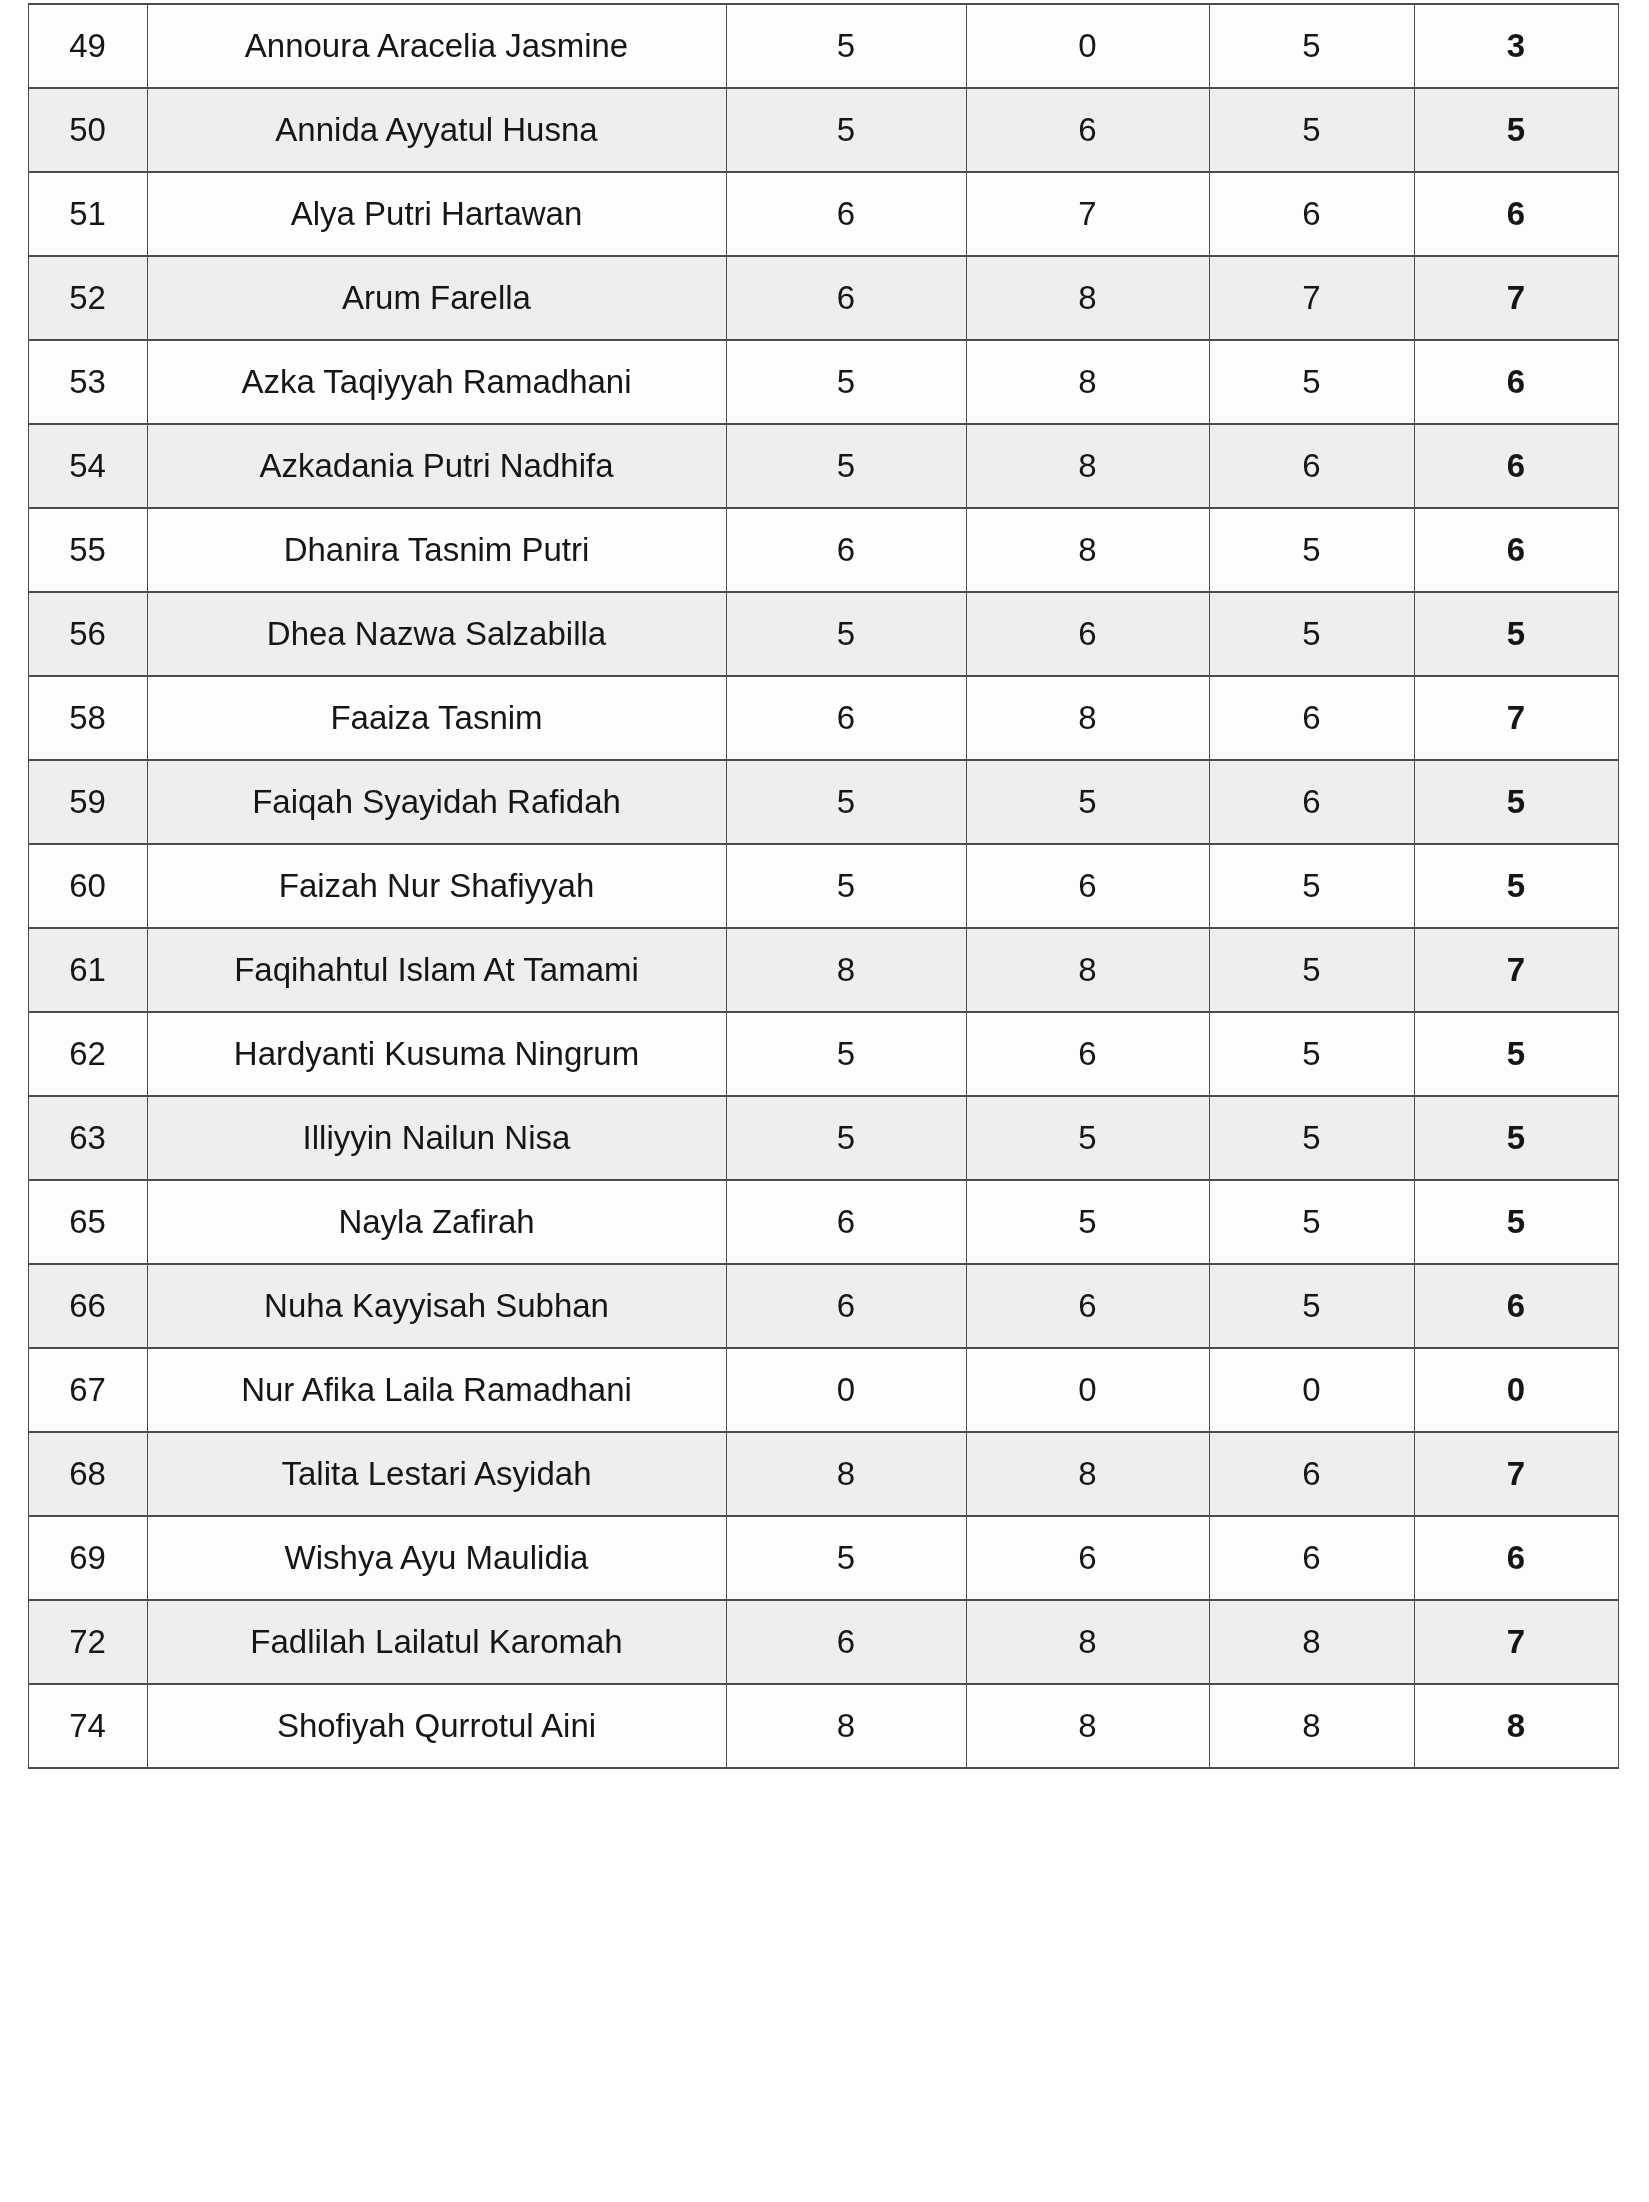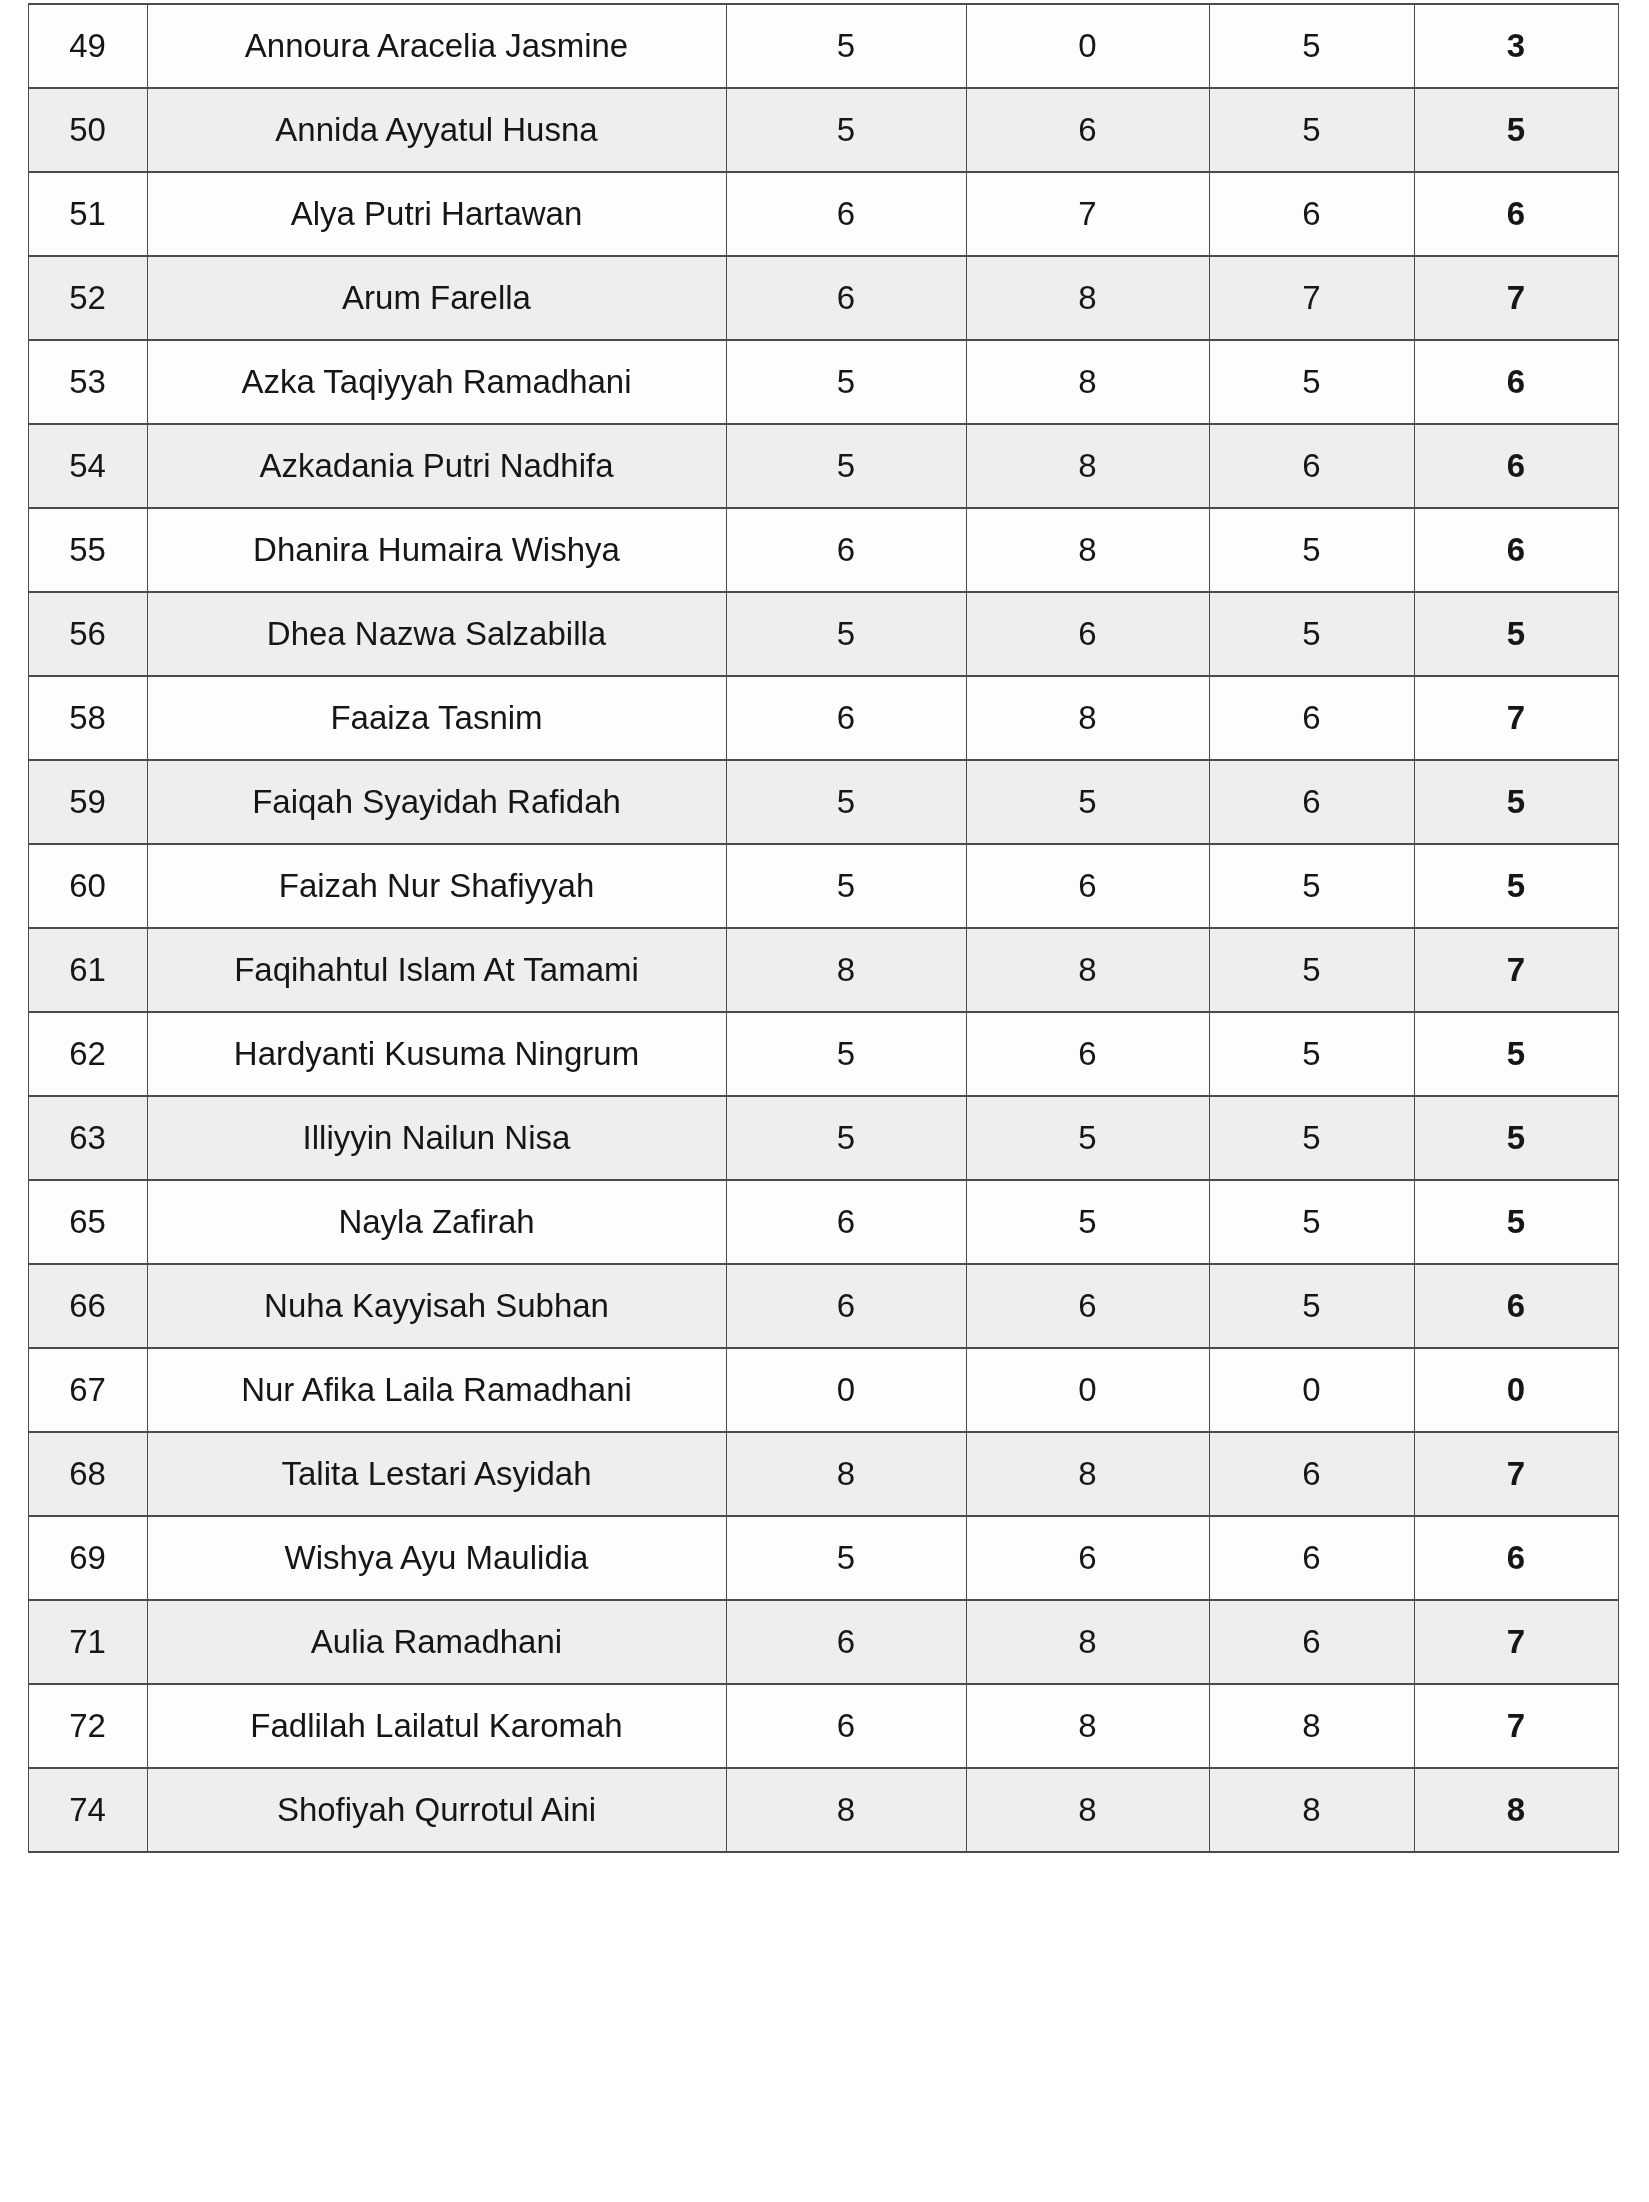--- a/index.html
+++ b/index.html
@@ -109,21 +109,21 @@
       <tr>
         <td class="cell-no">54</td>
         <td class="cell-name">Azkadania Putri Nadhifa</td>
         <td class="cell-num">5</td>
         <td class="cell-num">8</td>
         <td class="cell-num">6</td>
         <td class="cell-final">6</td>
       </tr>
       <tr>
         <td class="cell-no">55</td>
-        <td class="cell-name">Dhanira Humaira Wishya</td>
+        <td class="cell-name">Dhanira Tasnim Putri</td>
         <td class="cell-num">6</td>
         <td class="cell-num">8</td>
         <td class="cell-num">5</td>
         <td class="cell-final">6</td>
       </tr>
       <tr>
         <td class="cell-no">56</td>
         <td class="cell-name">Dhea Nazwa Salzabilla</td>
         <td class="cell-num">5</td>
         <td class="cell-num">6</td>
@@ -210,28 +210,20 @@
         <td class="cell-num">6</td>
         <td class="cell-final">7</td>
       </tr>
       <tr>
         <td class="cell-no">69</td>
         <td class="cell-name">Wishya Ayu Maulidia</td>
         <td class="cell-num">5</td>
         <td class="cell-num">6</td>
         <td class="cell-num">6</td>
         <td class="cell-final">6</td>
-      </tr>
-      <tr>
-        <td class="cell-no">71</td>
-        <td class="cell-name">Aulia Ramadhani</td>
-        <td class="cell-num">6</td>
-        <td class="cell-num">8</td>
-        <td class="cell-num">6</td>
-        <td class="cell-final">7</td>
       </tr>
       <tr>
         <td class="cell-no">72</td>
         <td class="cell-name">Fadlilah Lailatul Karomah</td>
         <td class="cell-num">6</td>
         <td class="cell-num">8</td>
         <td class="cell-num">8</td>
         <td class="cell-final">7</td>
       </tr>
       <tr>

